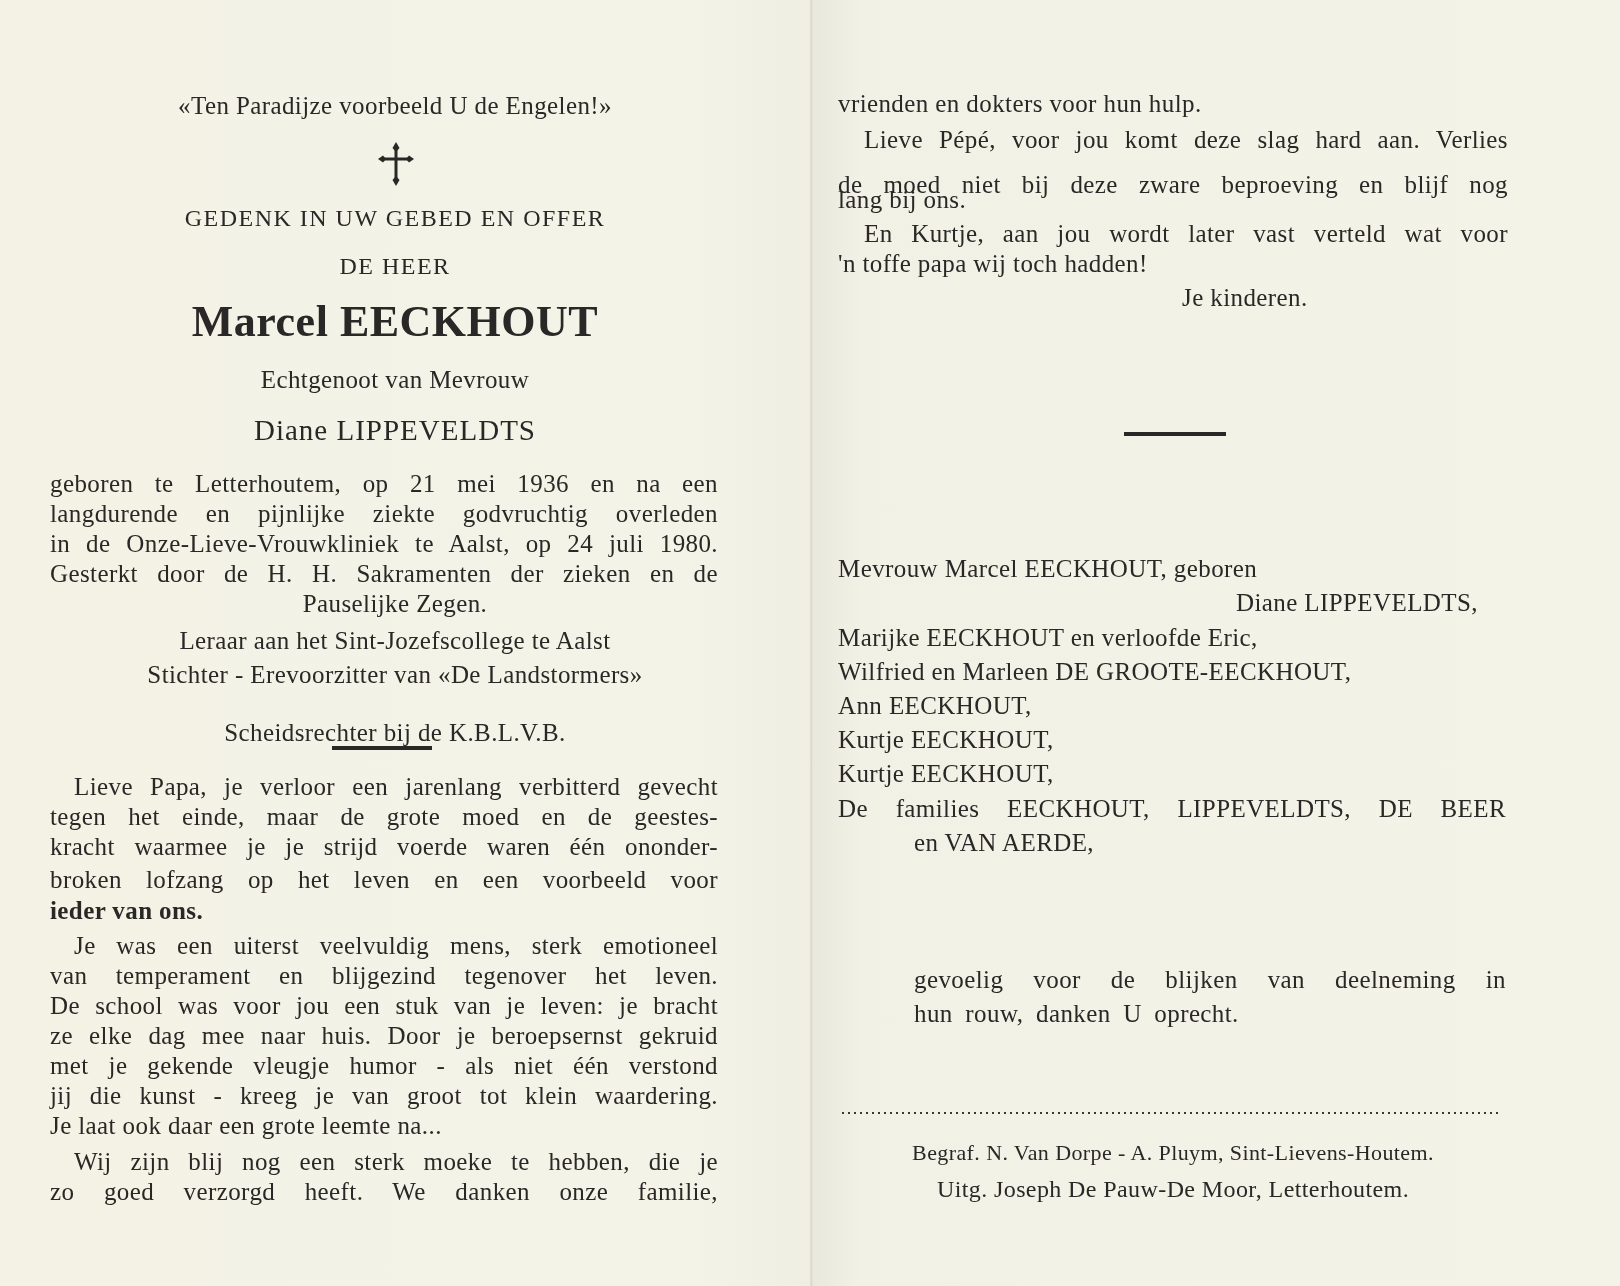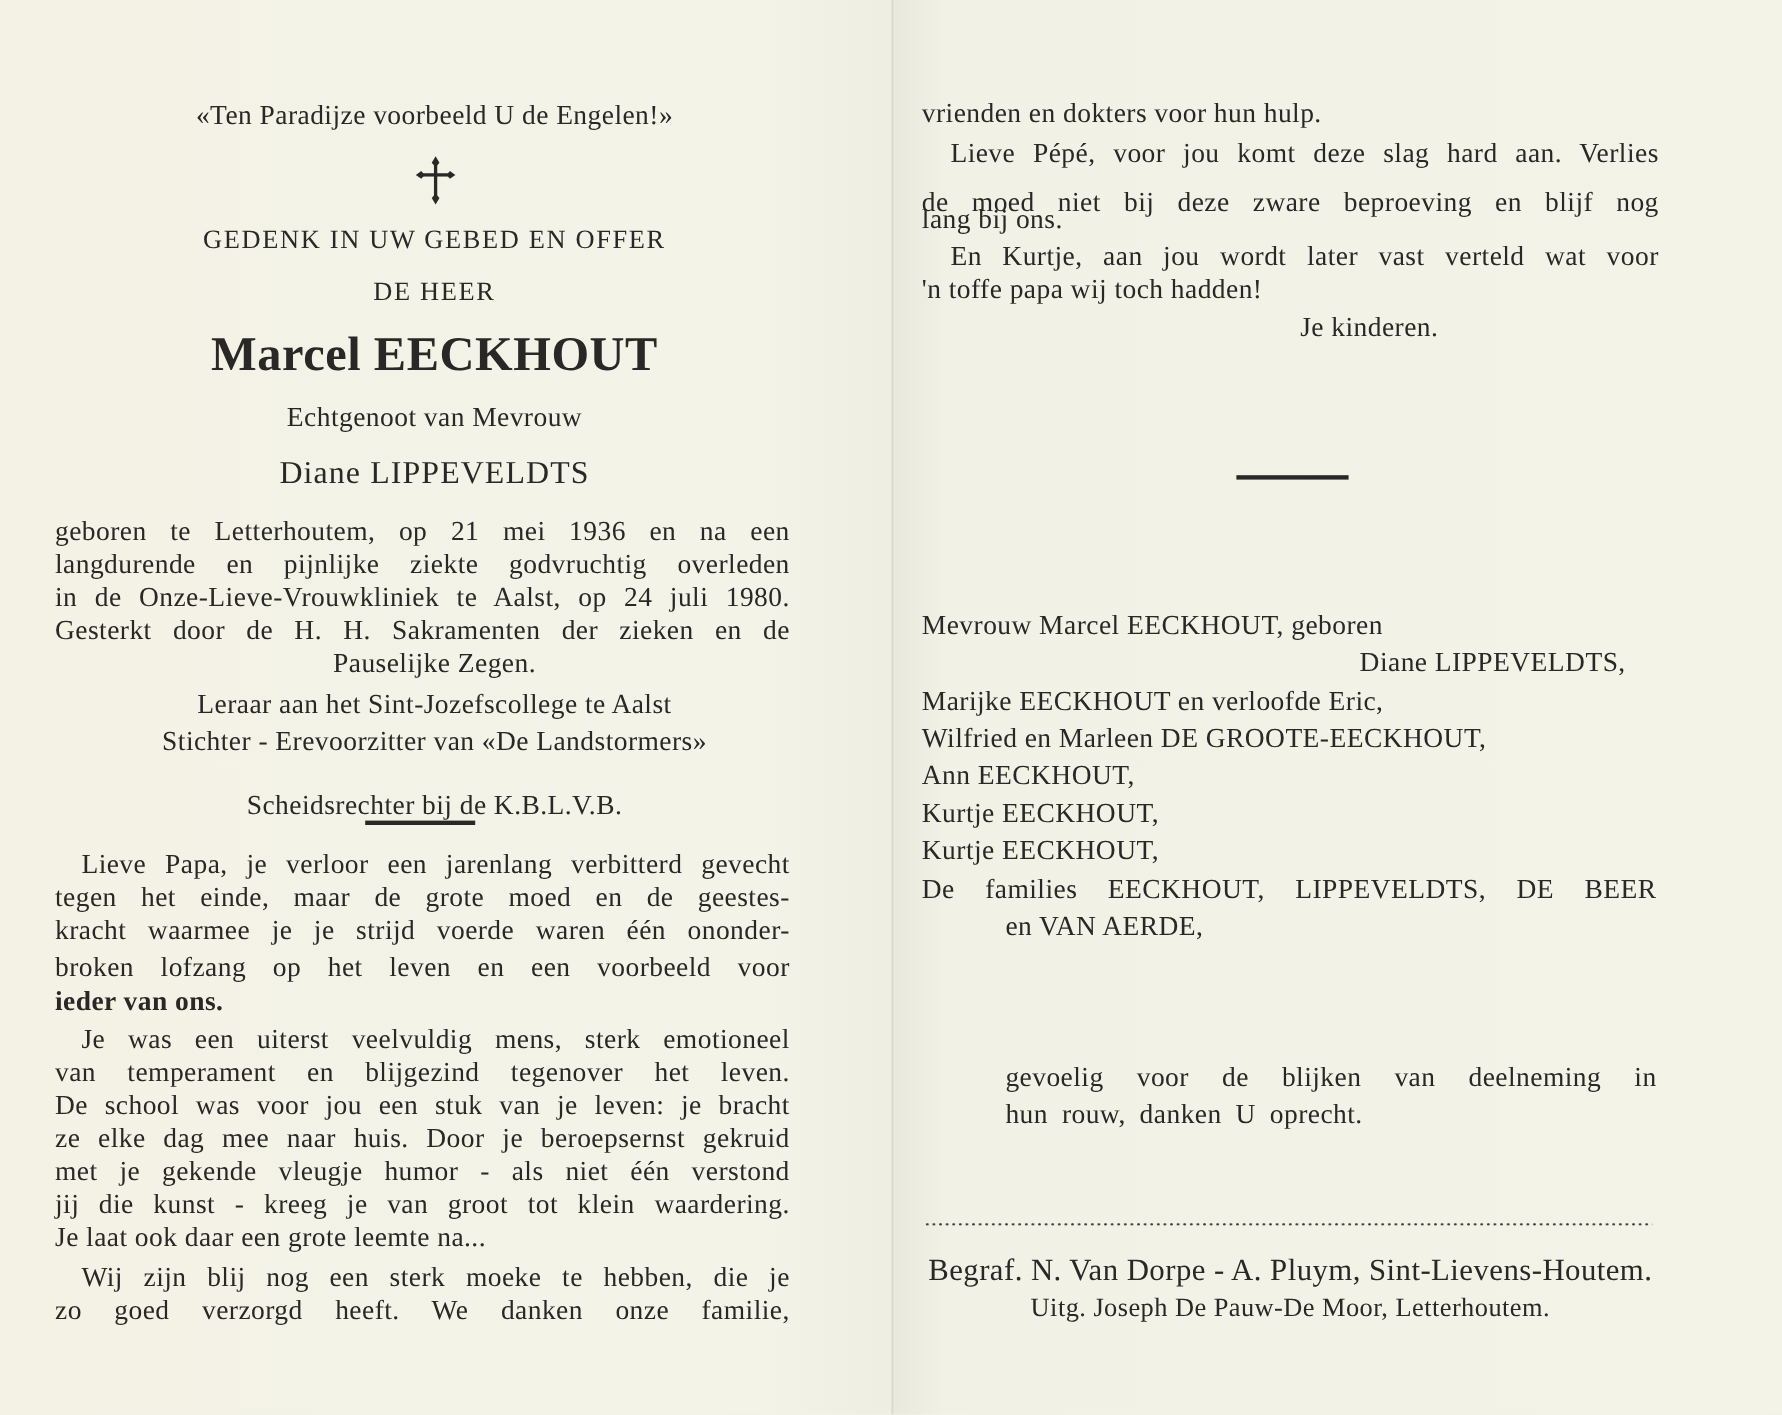--- a/index.html
+++ b/index.html
@@ -116,14 +116,14 @@
     <div class="abs txt" style="left: 838px; top: 760px;">Kurtje EECKHOUT,</div>
   </div>
 <div class="abs txt just" style="left:838px; width:668px; top:795px;">De families EECKHOUT, LIPPEVELDTS, DE BEER</div>
 <div class="abs txt" style="left:914px; top:829px;">en VAN AERDE,</div>
 
 <div class="abs txt just" style="left:914px; width:592px; top:966px;">gevoelig voor de blijken van deelneming in</div>
 <div class="abs txt" style="left:914px; top:1000px; word-spacing:6px;">hun rouw, danken U oprecht.</div>
 
 <div class="dots" style="left:840px; top:1112px; width:662px;"></div>
 
-<div class="abs center txt" style="left:830px; width:686px; top:1140px; font-size:28px;">Begraf. N. Van Dorpe - A. Pluym, Sint-Lievens-Houtem.</div>
+<div class="abs center txt" style="left:830px; width:686px; top:1140px; font-size:22px;">Begraf. N. Van Dorpe - A. Pluym, Sint-Lievens-Houtem.</div>
 <div class="abs center txt" style="left:830px; width:686px; top:1176px; font-size:24px;">Uitg. Joseph De Pauw-De Moor, Letterhoutem.</div>
 
 </body></html>

